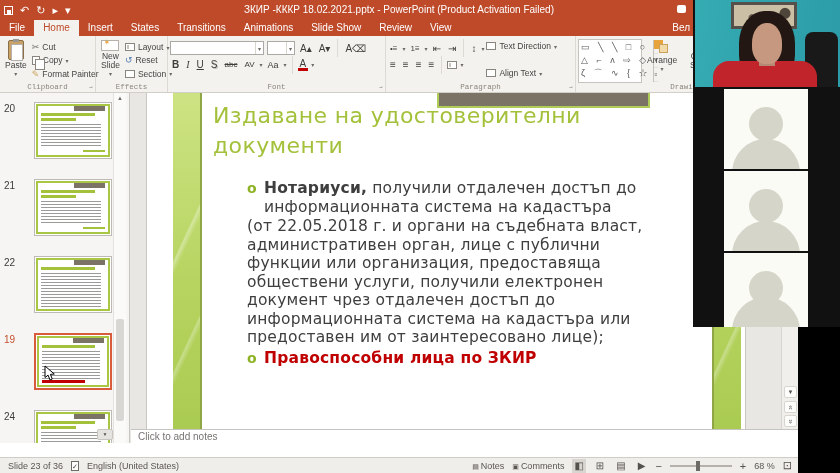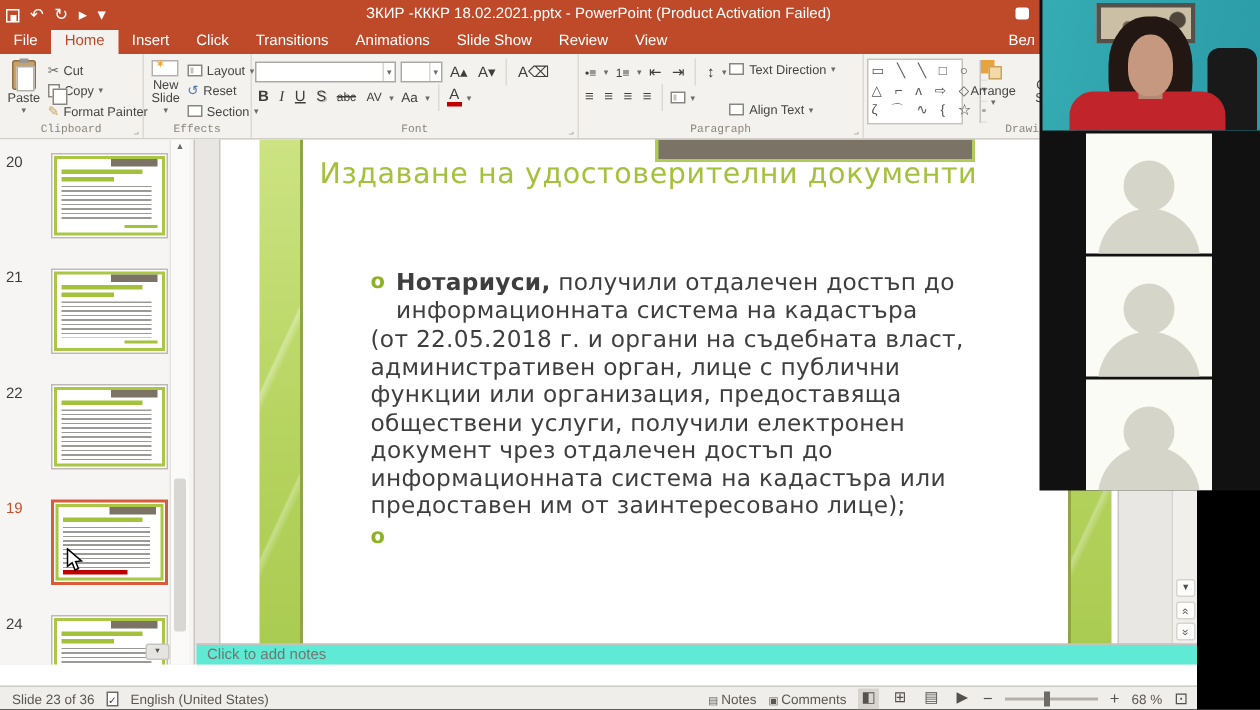--- a/index.html
+++ b/index.html
@@ -99,38 +99,38 @@
   .cursor-svg { position:absolute; left:8px; top:30px; }
 
   
   .canvas { position:absolute; left:131px; right:17px; top:0; bottom:10px; overflow:hidden; }
   .slide { position:absolute; left:16px; top:0; width:598px; height:340px; background:#fff; box-shadow:0 0 0 1px #C9C6C1; }
   .gstrip { position:absolute; top:0; bottom:0; width:29px; background:linear-gradient(180deg,#CDE383 0%,#B5D35E 60%,#AACB52 100%); }
   .gstrip.l { left:26px; border-right:2px solid #8FA546; }
   .gstrip.r { left:565px; border-left:2px solid #8FA546; }
   .gstrip::after { content:""; position:absolute; inset:0; background:linear-gradient(115deg,transparent 42%,rgba(255,255,255,.35) 43%,transparent 46%,transparent 70%,rgba(255,255,255,.3) 71%,transparent 74%); }
   .olivebar { position:absolute; left:290px; top:0; width:213px; height:15px; background:#7B7466; border:2px solid #AFCB58; border-top:none; }
-  .slide-title { position:absolute; left:66px; top:8px; width:470px; font-family:"DejaVu Sans",sans-serif; font-size:19px; letter-spacing:.4px; line-height:30px; color:#A4C13C; }
+  .slide-title { position:absolute; left:66px; top:8px; width:470px; font-family:"DejaVu Sans",sans-serif; font-size:22px; letter-spacing:.4px; line-height:30px; color:#A4C13C; }
   .body { position:absolute; left:100px; top:86px; width:428px; font-family:"DejaVu Sans",sans-serif; font-size:15.5px; letter-spacing:.2px; line-height:18.5px; color:#3E3E3E; }
   .li { position:relative; padding-left:17px; }
   .li .bul { position:absolute; left:0; top:0; color:#8DB324; font-weight:bold; font-size:14px; }
   .li b { font-weight:bold; }
   .plain { padding-left:0; margin-top:1px; }
   .li.redline { color:#C00000; font-weight:bold; margin-top:2px; }
 
   
   .vscroll { position:absolute; right:0; top:0; width:17px; bottom:10px; background:#F1EFEC; border-left:1px solid #D8D5D0; }
   .vs-btn { position:absolute; left:2px; width:13px; height:12px; text-align:center; color:#55524E; background:#FDFDFC; border:1px solid #D8D5D0; border-radius:2px; font-size:6px; line-height:11px; }
   .vs-btn.b1 { top:293px; }
   .vs-btn.b2 { top:308px; font-size:8px; }
   .vs-btn.b2 span, .vs-btn.b3 span { display:inline-block; transform:rotate(90deg); }
   .vs-btn.b3 { top:322px; font-size:8px; }
 
   
-  .notes { position:absolute; left:131px; right:0; bottom:0; height:14px; background:#5eead4; border-top:1px solid #C6C4C0; font-size:10px; color:#767470; line-height:14px; padding-left:7px; }
+  .notes { position:absolute; left:131px; right:0; bottom:0; height:14px; background:#ffffff; border-top:1px solid #C6C4C0; font-size:10px; color:#767470; line-height:14px; padding-left:7px; }
   .statusbar { position:absolute; left:0; bottom:0; width:100%; height:16px; background:#F0EEEB; border-top:1px solid #D0CDC8; display:flex; align-items:center; font-size:9px; color:#5A5751; }
   .statusbar .lft { display:flex; align-items:center; gap:8px; padding-left:8px; }
   .spell-ic { width:8px; height:10px; border:1px solid #6E6B66; background:#fff; position:relative; }
   .spell-ic::after { content:"✓"; position:absolute; left:0; top:1px; font-size:7px; color:#3F3E3B; }
   .statusbar .rgt { margin-left:auto; display:flex; align-items:center; gap:8px; padding-right:6px; }
   .vwbtn { font-size:10px; color:#55524E; padding:0 2px; line-height:14px; }
   .vwbtn.active { background:#D8D5D0; }
   .zoomtrack { width:62px; height:2px; background:#B5B1AA; position:relative; }
   .zoomhandle { position:absolute; left:26px; top:-4px; width:4px; height:10px; background:#6E6B66; }
   .zsym { font-size:11px; color:#55524E; }
@@ -165,21 +165,21 @@
         <span class="gi qat-caret">▾</span>
       </div>
       <div class="win-title">ЗКИР -КККР 18.02.2021.pptx - PowerPoint (Product Activation Failed)</div>
       <span class="rdo-ic"></span>
     </div>
 
     <div class="tabrow">
       <span class="tab">File</span>
       <span class="tab active">Home</span>
       <span class="tab">Insert</span>
-      <span class="tab">Click</span>
+      <span class="tab">States</span>
       <span class="tab">Transitions</span>
       <span class="tab">Animations</span>
       <span class="tab">Slide Show</span>
       <span class="tab">Review</span>
       <span class="tab">View</span>
       <span class="account">Вел</span>
     </div>
 
     <div class="ribbon">
 
@@ -423,21 +423,21 @@
           <div class="gstrip l"></div>
           <div class="gstrip r"></div>
           <div class="olivebar"></div>
           <div class="slide-title">Издаване на удостоверителни документи</div>
           <div class="body">
             <div class="li">
               <span class="bul">o</span><b>Нотариуси,</b><span> получили отдалечен достъп до информационната система на кадастъра</span>
             </div>
             <div class="plain">(от 22.05.2018 г. и органи на съдебната власт, административен орган, лице с публични функции или организация, предоставяща обществени услуги, получили електронен документ чрез отдалечен достъп до информационната система на кадастъра или предоставен им от заинтересовано лице);</div>
             <div class="li redline">
-              <span class="bul">o</span>
+              <span class="bul">o</span><span>Правоспособни лица по ЗКИР</span>
             </div>
           </div>
         </div>
       </div>
 
       <div class="vscroll">
         <span class="vs-btn b1">▼</span>
         <span class="vs-btn b2"><span>«</span></span>
         <span class="vs-btn b3"><span>»</span></span>
       </div>

